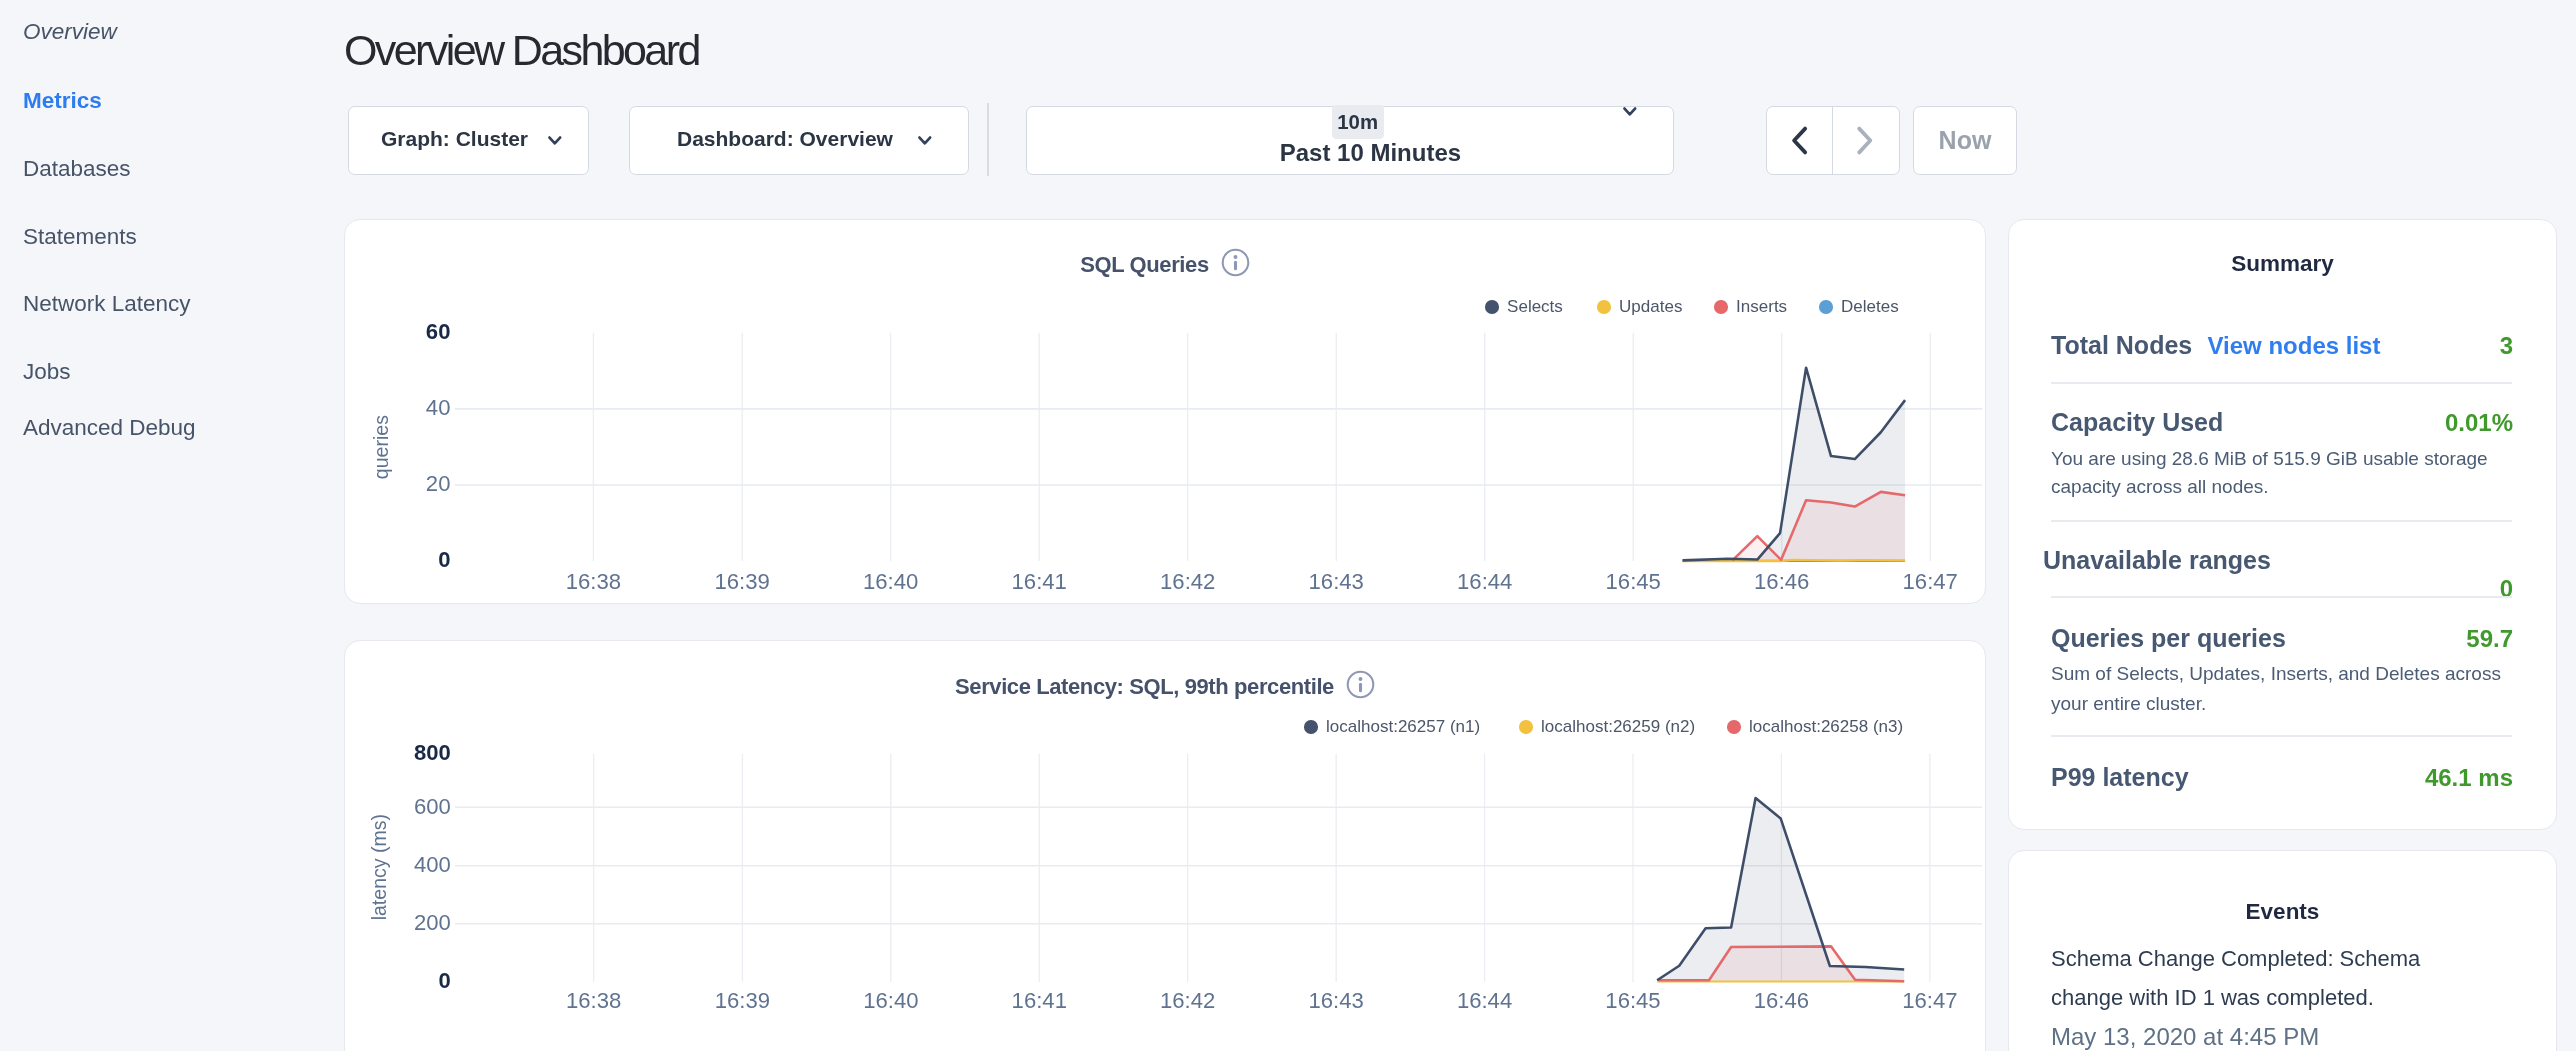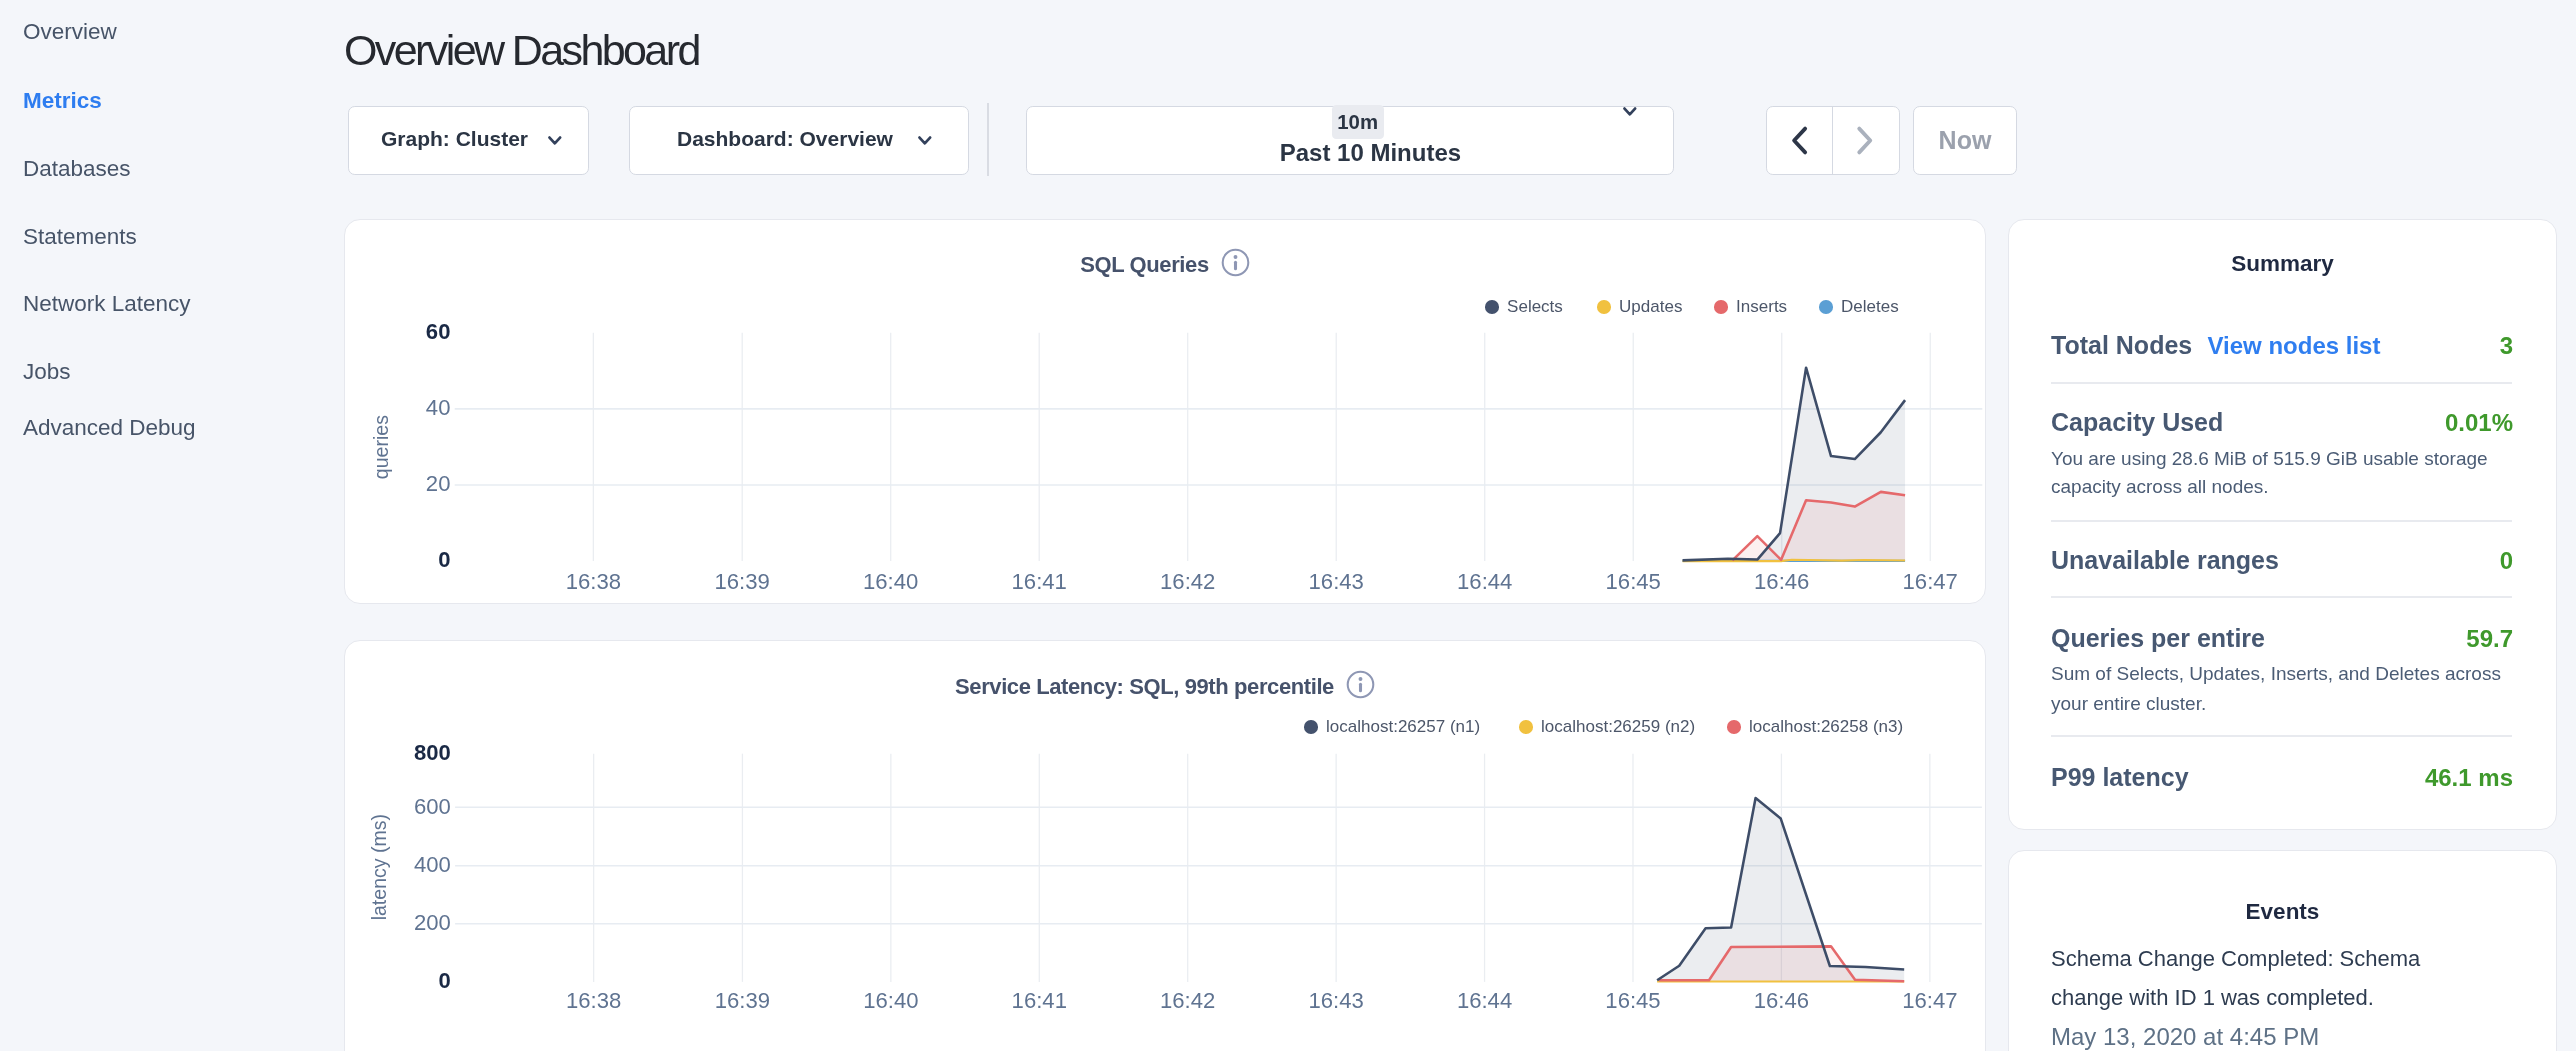--- a/index.html
+++ b/index.html
@@ -25,21 +25,21 @@
   .litem .lt { font-size:17px; color:#4c5669; margin-left:8.5px; white-space:nowrap; }
   
   .srow-label { font-weight:bold; font-size:25px; color:#475872; white-space:nowrap; }
   .srow-value { font-weight:bold; font-size:24px; color:#3f992c; white-space:nowrap; }
   .sdesc { font-size:19px; color:#4b5c75; white-space:nowrap; }
   .sdivider { position:absolute; left:42px; right:44px; height:1.7px; background:#e8eaef; }
 </style>
 </head>
 <body>
 
-  <div class="nav-item" style="top:18.7px;">Overview</div>
+  <div class="nav-item" style="top:18.7px;font-style:italic;">Overview</div>
   <div class="nav-item active" style="top:88px;">Metrics</div>
   <div class="nav-item" style="top:156px;">Databases</div>
   <div class="nav-item" style="top:224px;">Statements</div>
   <div class="nav-item" style="top:291px;">Network Latency</div>
   <div class="nav-item" style="top:359px;">Jobs</div>
   <div class="nav-item" style="top:415px;">Advanced Debug</div>
 
   <h1 id="pagetitle">Overview Dashboard</h1>
 
   <div class="tbtn" style="left:348px; width:241px; padding-left:32px;">
@@ -228,27 +228,27 @@
       <span style="margin-left:15.3px; font-weight:bold; font-size:24px; color:#2f7ef0;">View nodes list</span>
       <span class="srow-value" style="margin-left:auto;">3</span>
     </div>
     <div class="sdivider" style="top:162px;"></div>
     <div style="position:absolute; top:188px; left:42px; right:43px; display:flex; align-items:center;">
       <span class="srow-label">Capacity Used</span>
       <span class="srow-value" style="margin-left:auto;">0.01%</span>
     </div>
     <div class="sdesc" style="position:absolute; top:225px; left:42px; line-height:28px;">You are using 28.6 MiB of 515.9 GiB usable storage<br>capacity across all nodes.</div>
     <div class="sdivider" style="top:300px;"></div>
-    <div style="position:absolute; top:326px; left:42px; right:43px; display:flex; align-items:flex-end;">
+    <div style="position:absolute; top:326px; left:34px; right:43px; display:flex; align-items:flex-start;flex-direction:column;">
       <span class="srow-label">Unavailable ranges</span>
       <span class="srow-value" style="margin-left:auto;">0</span>
     </div>
     <div class="sdivider" style="top:376px;"></div>
     <div style="position:absolute; top:404px; left:42px; right:43px; display:flex; align-items:center;">
-      <span class="srow-label">Queries per entire</span>
+      <span class="srow-label">Queries per queries</span>
       <span class="srow-value" style="margin-left:auto;">59.7</span>
     </div>
     <div class="sdesc" style="position:absolute; top:439px; left:42px; line-height:30px;">Sum of Selects, Updates, Inserts, and Deletes across<br>your entire cluster.</div>
     <div class="sdivider" style="top:515px;"></div>
     <div style="position:absolute; top:543px; left:42px; right:43px; display:flex; align-items:center;">
       <span class="srow-label">P99 latency</span>
       <span class="srow-value" style="margin-left:auto;">46.1 ms</span>
     </div>
   </div>
 

